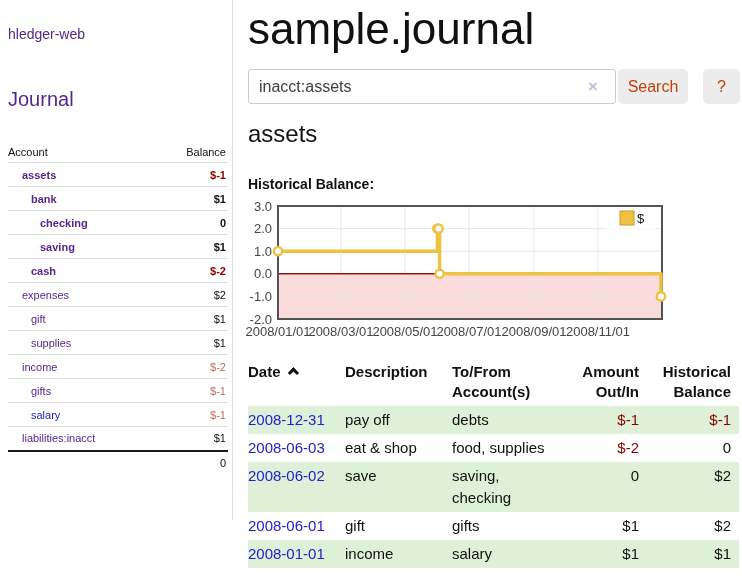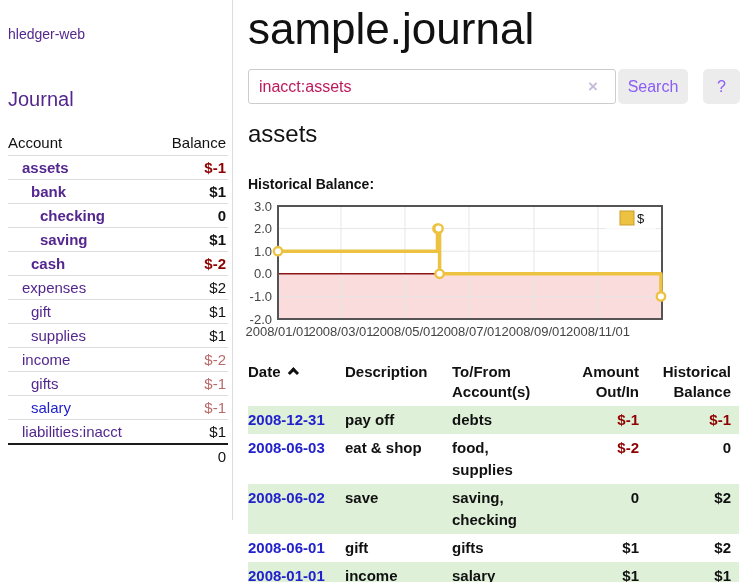--- a/index.html
+++ b/index.html
@@ -5,68 +5,68 @@
   * { margin:0; padding:0; box-sizing:border-box; }
   html,body { width:742px; height:582px; background:#fff; overflow:hidden;
               font-family:"Liberation Sans", sans-serif; color:#111; }
 
   
   .sidebar { position:absolute; left:0; top:0; width:233px; height:520px;
              border-right:1px solid #ddd; padding:8px 0 0 8px; }
   .app-title { font-size:14px; color:var(--link-purple); margin-top:18px; }
   .nav-journal { font-size:20px; color:var(--link-purple); margin-top:46px;
                  display:inline-block; text-decoration:none; cursor:pointer; }
-  .acct-table { width:220px; border-collapse:collapse; margin-top:20px; font-size:15px; }
+  .acct-table { width:220px; border-collapse:collapse; margin-top:32px; font-size:11px; }
   .acct-table th { font-weight:400; text-align:left; padding:3px 2px 4px 0; }
   .acct-table th.bal { text-align:right; }
   .acct-table td { padding:3px 2px 3px 0; border-top:1px solid #ddd; height:24px; }
   .acct-table td.bal { text-align:right; font-weight:700; white-space:nowrap; }
   .acct-table tr.plain td.bal { font-weight:400; }
   .acct-name a { color:var(--link-purple); text-decoration:none; cursor:pointer; }
   .acct-table tr.strong .acct-name a { font-weight:700; }
   .tone-neg-strong { color:var(--neg-strong); }
   .tone-neg-muted  { color:var(--neg-muted); }
   .acct-table tr.total td { border-top:2px solid #1a1a1a; font-weight:400; }
   .link-unvisited a { color:var(--link-blue) !important; }
 
   
   .main { position:absolute; left:233px; top:0; width:509px; height:582px; padding-left:15px; }
   .page-title { font-size:44px; font-weight:400; margin-top:4px; letter-spacing:0; }
 
   .search-row { position:absolute; left:15px; top:69px; width:492px; height:35px; }
   .search-box { position:absolute; left:0; top:0; width:368px; height:35px;
                 border:1px solid #ccc; border-radius:3px; font-size:16px;
-                padding:0 30px 0 10px; color:#be185d; outline:none;
+                padding:0 30px 0 10px; color:#404040; outline:none;
                 font-family:"Liberation Sans", sans-serif; }
   .clear-x { position:absolute; left:335px; top:8px; width:20px; height:20px;
              color:#c6bcd9; font-size:17px; font-weight:700; text-align:center;
              line-height:20px; cursor:pointer; }
   .btn { position:absolute; top:0; height:35px; background:var(--btn-bg); border:none;
-         border-radius:5px; font-size:16px; color:#8b5cf6; cursor:pointer;
+         border-radius:5px; font-size:16px; color:#c2410c; cursor:pointer;
          font-family:"Liberation Sans", sans-serif; }
   .btn-search { left:370px; width:70px; }
   .btn-help   { left:455px; width:37px; }
 
   .acct-heading { position:absolute; left:15px; top:120px; font-size:24px; font-weight:400; }
   .chart-label  { position:absolute; left:15px; top:176px; font-size:14px; font-weight:700; }
 
   .chart-wrap { position:absolute; left:9px; top:202px; width:480px; height:142px; }
 
   
   .register { position:absolute; left:15px; top:360px; width:491px;
               border-collapse:collapse; font-size:15px; table-layout:fixed; }
   .register th { font-weight:700; text-align:left; vertical-align:top;
                  padding:2px 8px 4px 0; line-height:20px; cursor:pointer; }
   .register th.num, .register td.num { text-align:right; }
   .register col.c-date    { width:97px; }
   .register col.c-desc    { width:107px; }
   .register col.c-accts   { width:108px; }
   .register col.c-amount  { width:87px; }
   .register col.c-balance { width:92px; }
-  .register td { padding:3px 8px 3px 0; vertical-align:top; line-height:22px;font-weight:bold; }
+  .register td { padding:3px 8px 3px 0; vertical-align:top; line-height:22px; }
   .register tr.green { background:var(--stripe-green); }
   .register td a { color:var(--link-blue); text-decoration:none; cursor:pointer; white-space:nowrap; }
   .register td.neg { color:var(--neg-strong); }
   .chev-up { display:inline-block; width:8px; height:8px; margin-left:7px;
              border-style:solid; border-color:#111; border-width:3px 3px 0 0;
              transform:rotate(-45deg) translate(1px,1px); }
 </style>
 </head>
 <body>
 

